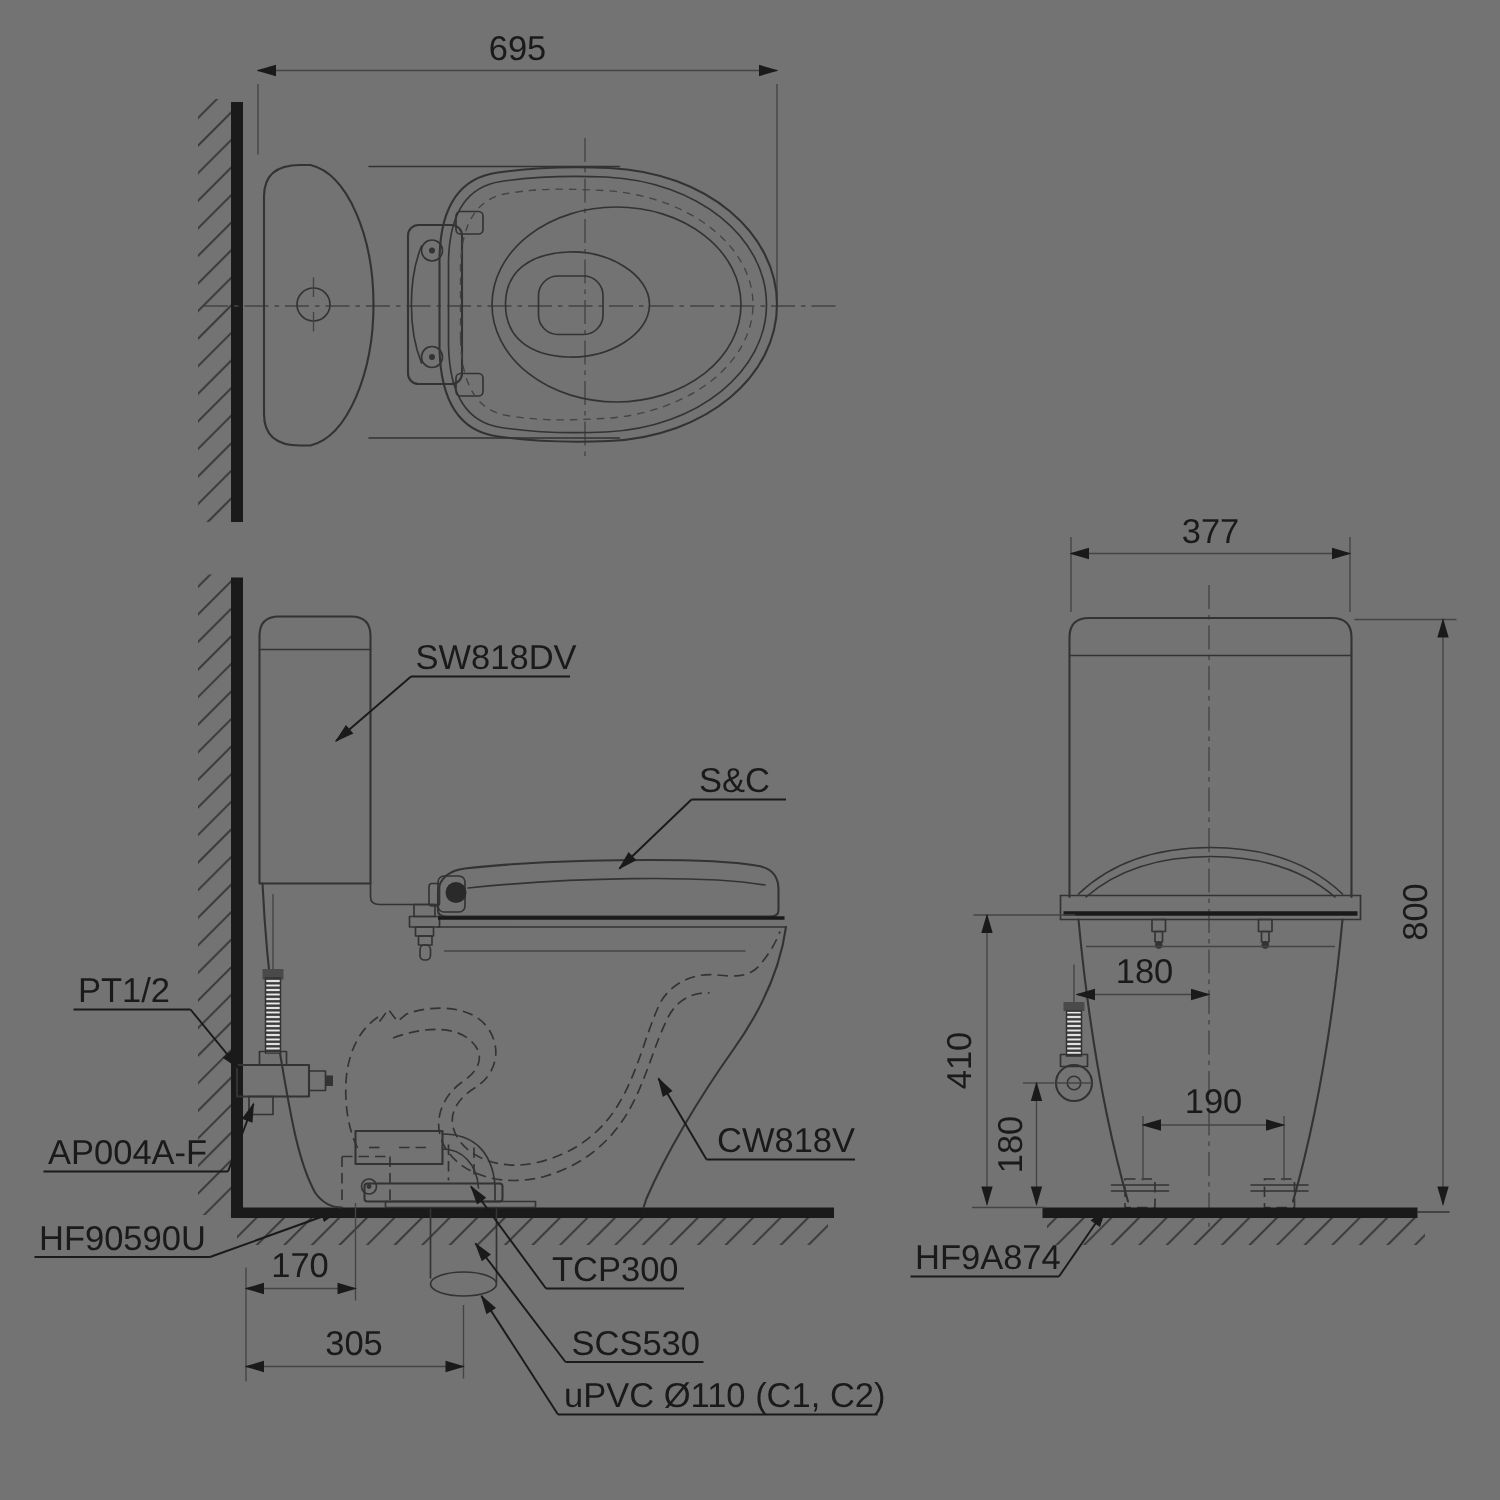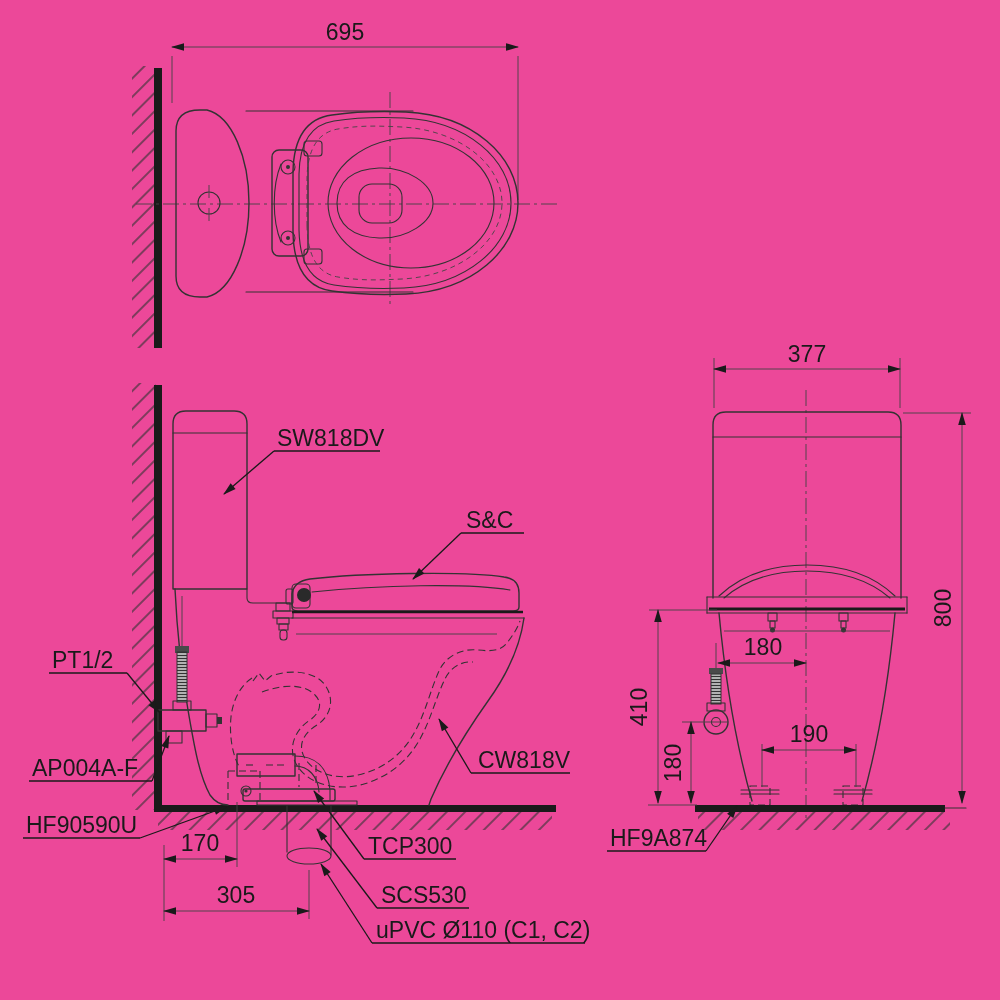--- a/index.html
+++ b/index.html
@@ -1,16 +1,16 @@
 <!DOCTYPE html>
 <html><head>
 <meta charset="utf-8">
 <style>
   html,body{margin:0;padding:0;background:#ffffff;}
-  .sheet{width:1000px;height:1000px;background:#ec4899;position:relative;overflow:hidden;}
+  .sheet{width:1000px;height:1000px;background:#737373;position:relative;overflow:hidden;}
   svg{display:block;}
   text{font-family:"Liberation Sans", sans-serif;fill:#1a1a1a;}
   .dim{font-size:23px;}
   .lbl{font-size:23px;}
   .ol{stroke:#333;fill:none;stroke-width:1.4;stroke-linecap:round;stroke-linejoin:round;}
   .md{stroke:#333;fill:none;stroke-width:1.1;stroke-linecap:round;stroke-linejoin:round;}
   .tn{stroke:#444;fill:none;stroke-width:0.9;}
   .cl{stroke:#444;fill:none;stroke-width:0.9;stroke-dasharray:16 4 3 4;}
   .hd{stroke:#333;fill:none;stroke-width:1.1;stroke-dasharray:7 4;stroke-linecap:butt;}
   .thick{stroke:#1a1a1a;fill:none;}

